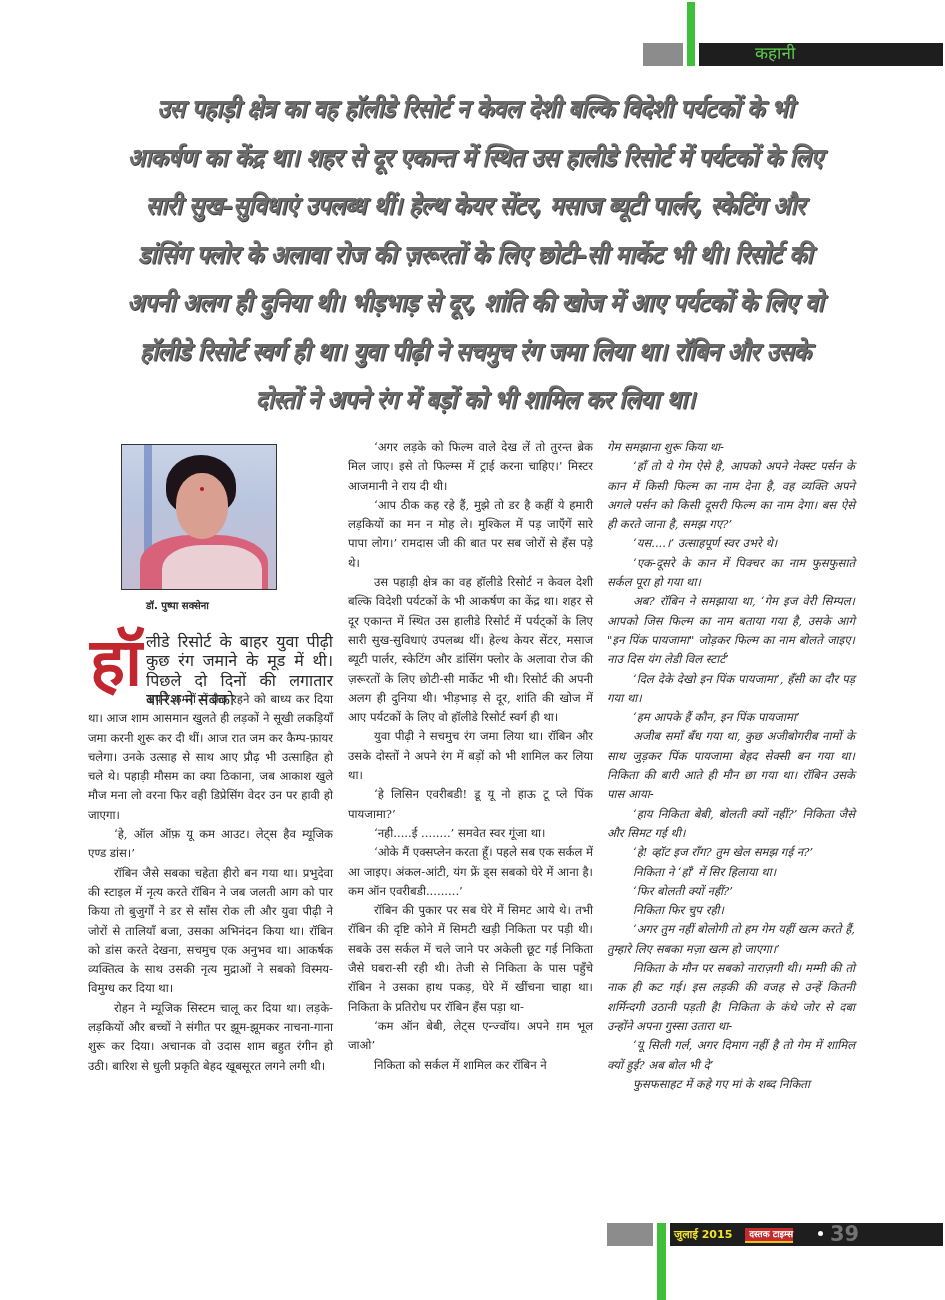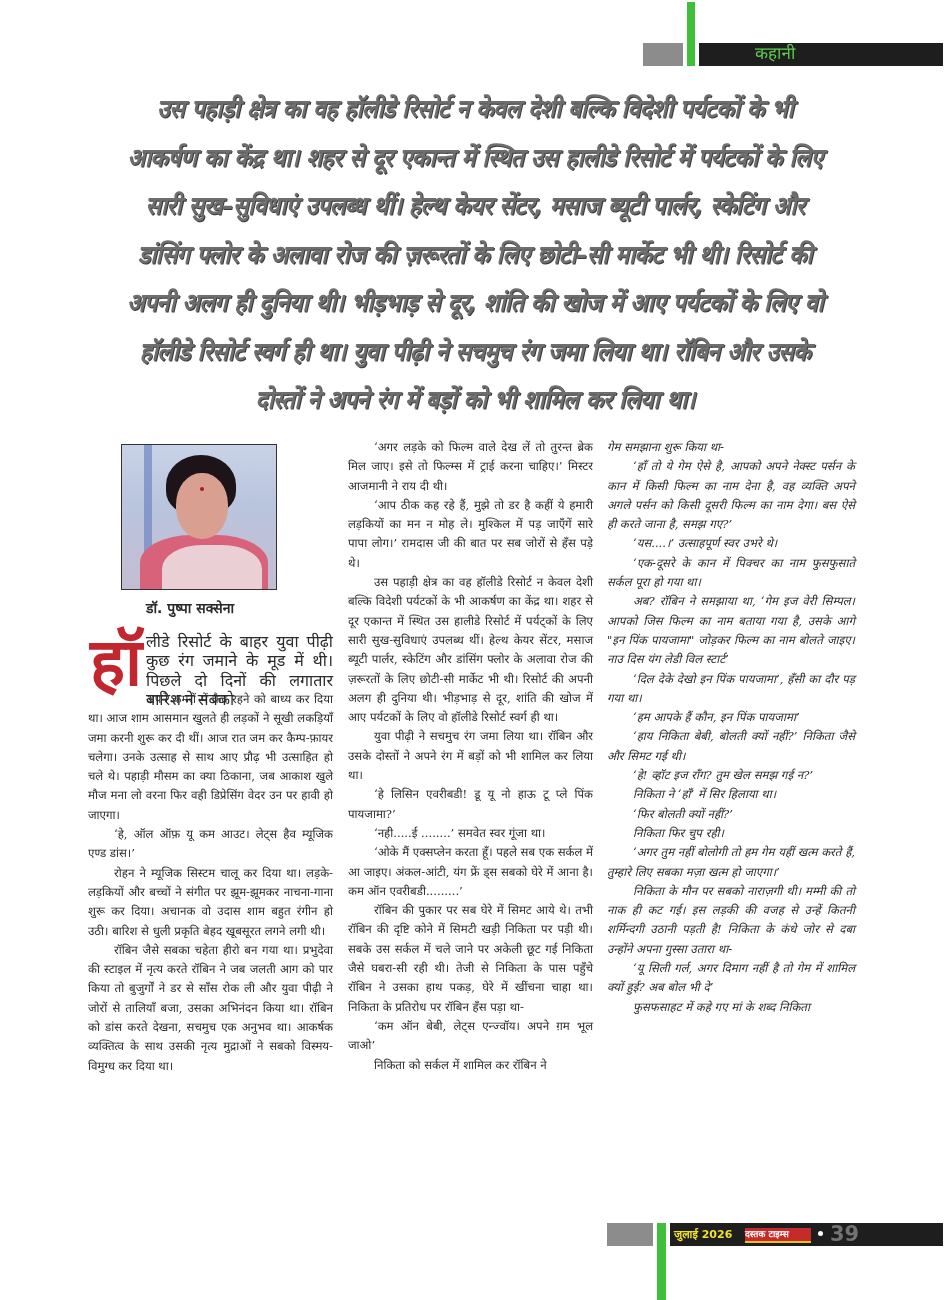--- a/index.html
+++ b/index.html
@@ -27,33 +27,33 @@
 
   .photo { position:absolute; left:121px; top:444px; width:154px; height:144px; border:1px solid #333;
            background:linear-gradient(180deg,#c9d3e7 0%,#b9c5de 40%,#c3bdd2 100%); overflow:hidden; }
   .photo .stripe { position:absolute; left:22px; top:0; width:8px; height:144px; background:#6d86c2; opacity:.7; }
   .photo .hair { position:absolute; left:44px; top:10px; width:70px; height:60px; border-radius:50% 50% 40% 40%; background:#1c1418; }
   .photo .face { position:absolute; left:54px; top:28px; width:52px; height:66px; border-radius:48%; background:#d9a091; }
   .photo .bindi { position:absolute; left:78px; top:42px; width:4px; height:4px; border-radius:50%; background:#b01525; }
   .photo .saree { position:absolute; left:18px; top:90px; width:128px; height:70px; border-radius:40% 40% 0 0; background:#d8627a; }
   .photo .saree2 { position:absolute; left:40px; top:100px; width:100px; height:60px; border-radius:40% 40% 0 0; background:#eacfd5; }
 
-  .author { position:absolute; left:146px; top:598px; font-family:"DejaVu Sans", sans-serif; font-weight:bold; font-size:14px; color:#2a2a2a; }
+  .author { position:absolute; left:146px; top:598px; font-family:"DejaVu Sans", sans-serif; font-weight:bold; font-size:10px; color:#2a2a2a; }
 
   .dropcap { position:absolute; left:90px; top:630px; font-family:"DejaVu Sans", sans-serif; font-weight:bold; font-size:66px; line-height:66px; color:#c2262e; }
   .col1-top { position:absolute; left:146px; top:632px; width:187px; font-family:Liberation Serif, serif; font-size:16px; line-height:19.3px; color:#2a2a2a; text-align:justify; }
   .col1-rest { top:690px; }
   .col1-rest p.first { text-indent:58px; }
 
   
   .foot-gray { position:absolute; left:607px; top:1223px; width:46px; height:23px; background:#8c8c8c; }
   .foot-green { position:absolute; left:657px; top:1223px; width:9px; height:77px; background:#3fbf3a; }
   .foot-black { position:absolute; left:670px; top:1223px; width:273px; height:23px; background:#1e1e1e; }
   .foot-date { position:absolute; left:674px; top:1224px; font-size:11px; font-weight:bold; color:#f0e22a; line-height:22px; }
-  .foot-logo { position:absolute; left:745px; top:1228px; width:66px; height:13px; background:#c62b2b; border-bottom:2px solid #e8c21c; color:#fff; font-size:9px; font-weight:bold; line-height:13px; text-align:left; }
+  .foot-logo { position:absolute; left:745px; top:1228px; width:48px; height:13px; background:#c62b2b; border-bottom:2px solid #e8c21c; color:#fff; font-size:9px; font-weight:bold; line-height:13px; text-align:right; }
   .foot-dot { position:absolute; left:818px; top:1231px; width:5px; height:5px; border-radius:50%; background:#fff; }
   .foot-page { position:absolute; left:830px; top:1220px; font-size:21px; font-weight:bold; color:#737373; line-height:28px; }
 </style>
 </head>
 <body>
 
 <div class="top-green-bar"></div>
 <div class="top-gray-block"></div>
 <div class="top-black-bar"></div>
 <div class="section-label">कहानी</div>
@@ -68,22 +68,22 @@
   <div class="face"></div>
   <div class="bindi"></div>
 </div>
 <div class="author">डॉ. पुष्पा सक्सेना</div>
 
 <div class="dropcap">हॉ</div>
 <div class="col1-top">लीडे रिसोर्ट के बाहर युवा पीढ़ी कुछ रंग जमाने के मूड में थी। पिछले दो दिनों की लगातार बारिश ने सबको</div>
 <div class="col col1 col1-rest">
   <p class="first">अपने कमरों में कैद रहने को बाध्य कर दिया था। आज शाम आसमान खुलते ही लड़कों ने सूखी लकड़ियाँ जमा करनी शुरू कर दी थीं। आज रात जम कर कैम्प-फ़ायर चलेगा। उनके उत्साह से साथ आए प्रौढ़ भी उत्साहित हो चले थे। पहाड़ी मौसम का क्या ठिकाना, जब आकाश खुले मौज मना लो वरना फिर वही डिप्रेसिंग वेदर उन पर हावी हो जाएगा।</p>
   <p>‘हे, ऑल ऑफ़ यू कम आउट। लेट्स हैव म्यूजिक एण्ड डांस।’</p>
+  <p>रॉबिन जैसे सबका चहेता हीरो बन गया था। प्रभुदेवा की स्टाइल में नृत्य करते रॉबिन ने जब जलती आग को पार किया तो बुजुर्गों ने डर से साँस रोक ली और युवा पीढ़ी ने जोरों से तालियाँ बजा, उसका अभिनंदन किया था। रॉबिन को डांस करते देखना, सचमुच एक अनुभव था। आकर्षक व्यक्तित्व के साथ उसकी नृत्य मुद्राओं ने सबको विस्मय-विमुग्ध कर दिया था।</p>
   <p>रोहन ने म्यूजिक सिस्टम चालू कर दिया था। लड़के-लड़कियों और बच्चों ने संगीत पर झूम-झूमकर नाचना-गाना शुरू कर दिया। अचानक वो उदास शाम बहुत रंगीन हो उठी। बारिश से धुली प्रकृति बेहद खूबसूरत लगने लगी थी।</p>
-  <p>रॉबिन जैसे सबका चहेता हीरो बन गया था। प्रभुदेवा की स्टाइल में नृत्य करते रॉबिन ने जब जलती आग को पार किया तो बुजुर्गों ने डर से साँस रोक ली और युवा पीढ़ी ने जोरों से तालियाँ बजा, उसका अभिनंदन किया था। रॉबिन को डांस करते देखना, सचमुच एक अनुभव था। आकर्षक व्यक्तित्व के साथ उसकी नृत्य मुद्राओं ने सबको विस्मय-विमुग्ध कर दिया था।</p>
 </div>
 
 <div class="col col2">
   <p>‘अगर लड़के को फिल्म वाले देख लें तो तुरन्त ब्रेक मिल जाए। इसे तो फिल्म्स में ट्राई करना चाहिए।’ मिस्टर आजमानी ने राय दी थी।</p>
   <p>‘आप ठीक कह रहे हैं, मुझे तो डर है कहीं ये हमारी लड़कियों का मन न मोह ले। मुश्किल में पड़ जाएँगें सारे पापा लोग।’ रामदास जी की बात पर सब जोरों से हँस पड़े थे।</p>
   <p>उस पहाड़ी क्षेत्र का वह हॉलीडे रिसोर्ट न केवल देशी बल्कि विदेशी पर्यटकों के भी आकर्षण का केंद्र था। शहर से दूर एकान्त में स्थित उस हालीडे रिसोर्ट में पर्यट्कों के लिए सारी सुख-सुविधाएं उपलब्ध थीं। हेल्थ केयर सेंटर, मसाज ब्यूटी पार्लर, स्केटिंग और डांसिंग फ्लोर के अलावा रोज की ज़रूरतों के लिए छोटी-सी मार्केट भी थी। रिसोर्ट की अपनी अलग ही दुनिया थी। भीड़भाड़ से दूर, शांति की खोज में आए पर्यटकों के लिए वो हॉलीडे रिसोर्ट स्वर्ग ही था।</p>
   <p>युवा पीढ़ी ने सचमुच रंग जमा लिया था। रॉबिन और उसके दोस्तों ने अपने रंग में बड़ों को भी शामिल कर लिया था।</p>
   <p>‘हे लिसिन एवरीबडी! डू यू नो हाऊ टू प्ले पिंक पायजामा?’</p>
   <p>‘नही.....ई ........’ समवेत स्वर गूंजा था।</p>
   <p>‘ओके मैं एक्सप्लेन करता हूँ। पहले सब एक सर्कल में आ जाइए। अंकल-आंटी, यंग फ्रें ड्स सबको घेरे में आना है। कम ऑन एवरीबडी.........’</p>
@@ -93,30 +93,31 @@
 </div>
 
 <div class="col col3">
   <p class="noindent">गेम समझाना शुरू किया था-</p>
   <p>‘हाँ तो ये गेम ऐसे है, आपको अपने नेक्स्ट पर्सन के कान में किसी फिल्म का नाम देना है, वह व्यक्ति अपने अगले पर्सन को किसी दूसरी फिल्म का नाम देगा। बस ऐसे ही करते जाना है, समझ गए?’</p>
   <p>‘यस....।’ उत्साहपूर्ण स्वर उभरे थे।</p>
   <p>‘एक-दूसरे के कान में पिक्चर का नाम फुसफुसाते सर्कल पूरा हो गया था।</p>
   <p>अब? रॉबिन ने समझाया था, ‘गेम इज वेरी सिम्पल। आपको जिस फिल्म का नाम बताया गया है, उसके आगे "इन पिंक पायजामा" जोड़कर फिल्म का नाम बोलते जाइए। नाउ दिस यंग लेडी विल स्टार्ट’</p>
   <p>‘दिल देके देखो इन पिंक पायजामा’, हँसी का दौर पड़ गया था।</p>
   <p>‘हम आपके हैं कौन, इन पिंक पायजामा’</p>
+  <p>अजीब समाँ बँध गया था, कुछ अजीबोगरीब नामों के साथ जुड़कर पिंक पायजामा बेहद सेक्सी बन गया था। निकिता की बारी आते ही मौन छा गया था। रॉबिन उसके पास आया-</p>
   <p>‘हाय निकिता बेबी, बोलती क्यों नहीं?’ निकिता जैसे और सिमट गई थी।</p>
   <p>‘हे! व्हॉट इज रॉंग? तुम खेल समझ गई न?’</p>
   <p>निकिता ने ‘हाँ’ में सिर हिलाया था।</p>
   <p>‘फिर बोलती क्यों नहीं?’</p>
   <p>निकिता फिर चुप रही।</p>
   <p>‘अगर तुम नहीं बोलोगी तो हम गेम यहीं खत्म करते हैं, तुम्हारे लिए सबका मज़ा खत्म हो जाएगा।’</p>
   <p>निकिता के मौन पर सबको नाराज़गी थी। मम्मी की तो नाक ही कट गई। इस लड़की की वजह से उन्हें कितनी शर्मिन्दगी उठानी पड़ती है! निकिता के कंधे जोर से दबा उन्होंने अपना गुस्सा उतारा था-</p>
   <p>‘यू सिली गर्ल, अगर दिमाग नहीं है तो गेम में शामिल क्यों हुई? अब बोल भी दे’</p>
   <p>फुसफसाहट में कहे गए मां के शब्द निकिता</p>
 </div>
 
 <div class="foot-gray"></div>
 <div class="foot-green"></div>
 <div class="foot-black"></div>
-<div class="foot-date">जुलाई 2026</div>
+<div class="foot-date">जुलाई 2015</div>
 <div class="foot-logo">दस्तक टाइम्स</div>
 <div class="foot-dot"></div>
 <div class="foot-page">39</div>
 
 </body></html>

